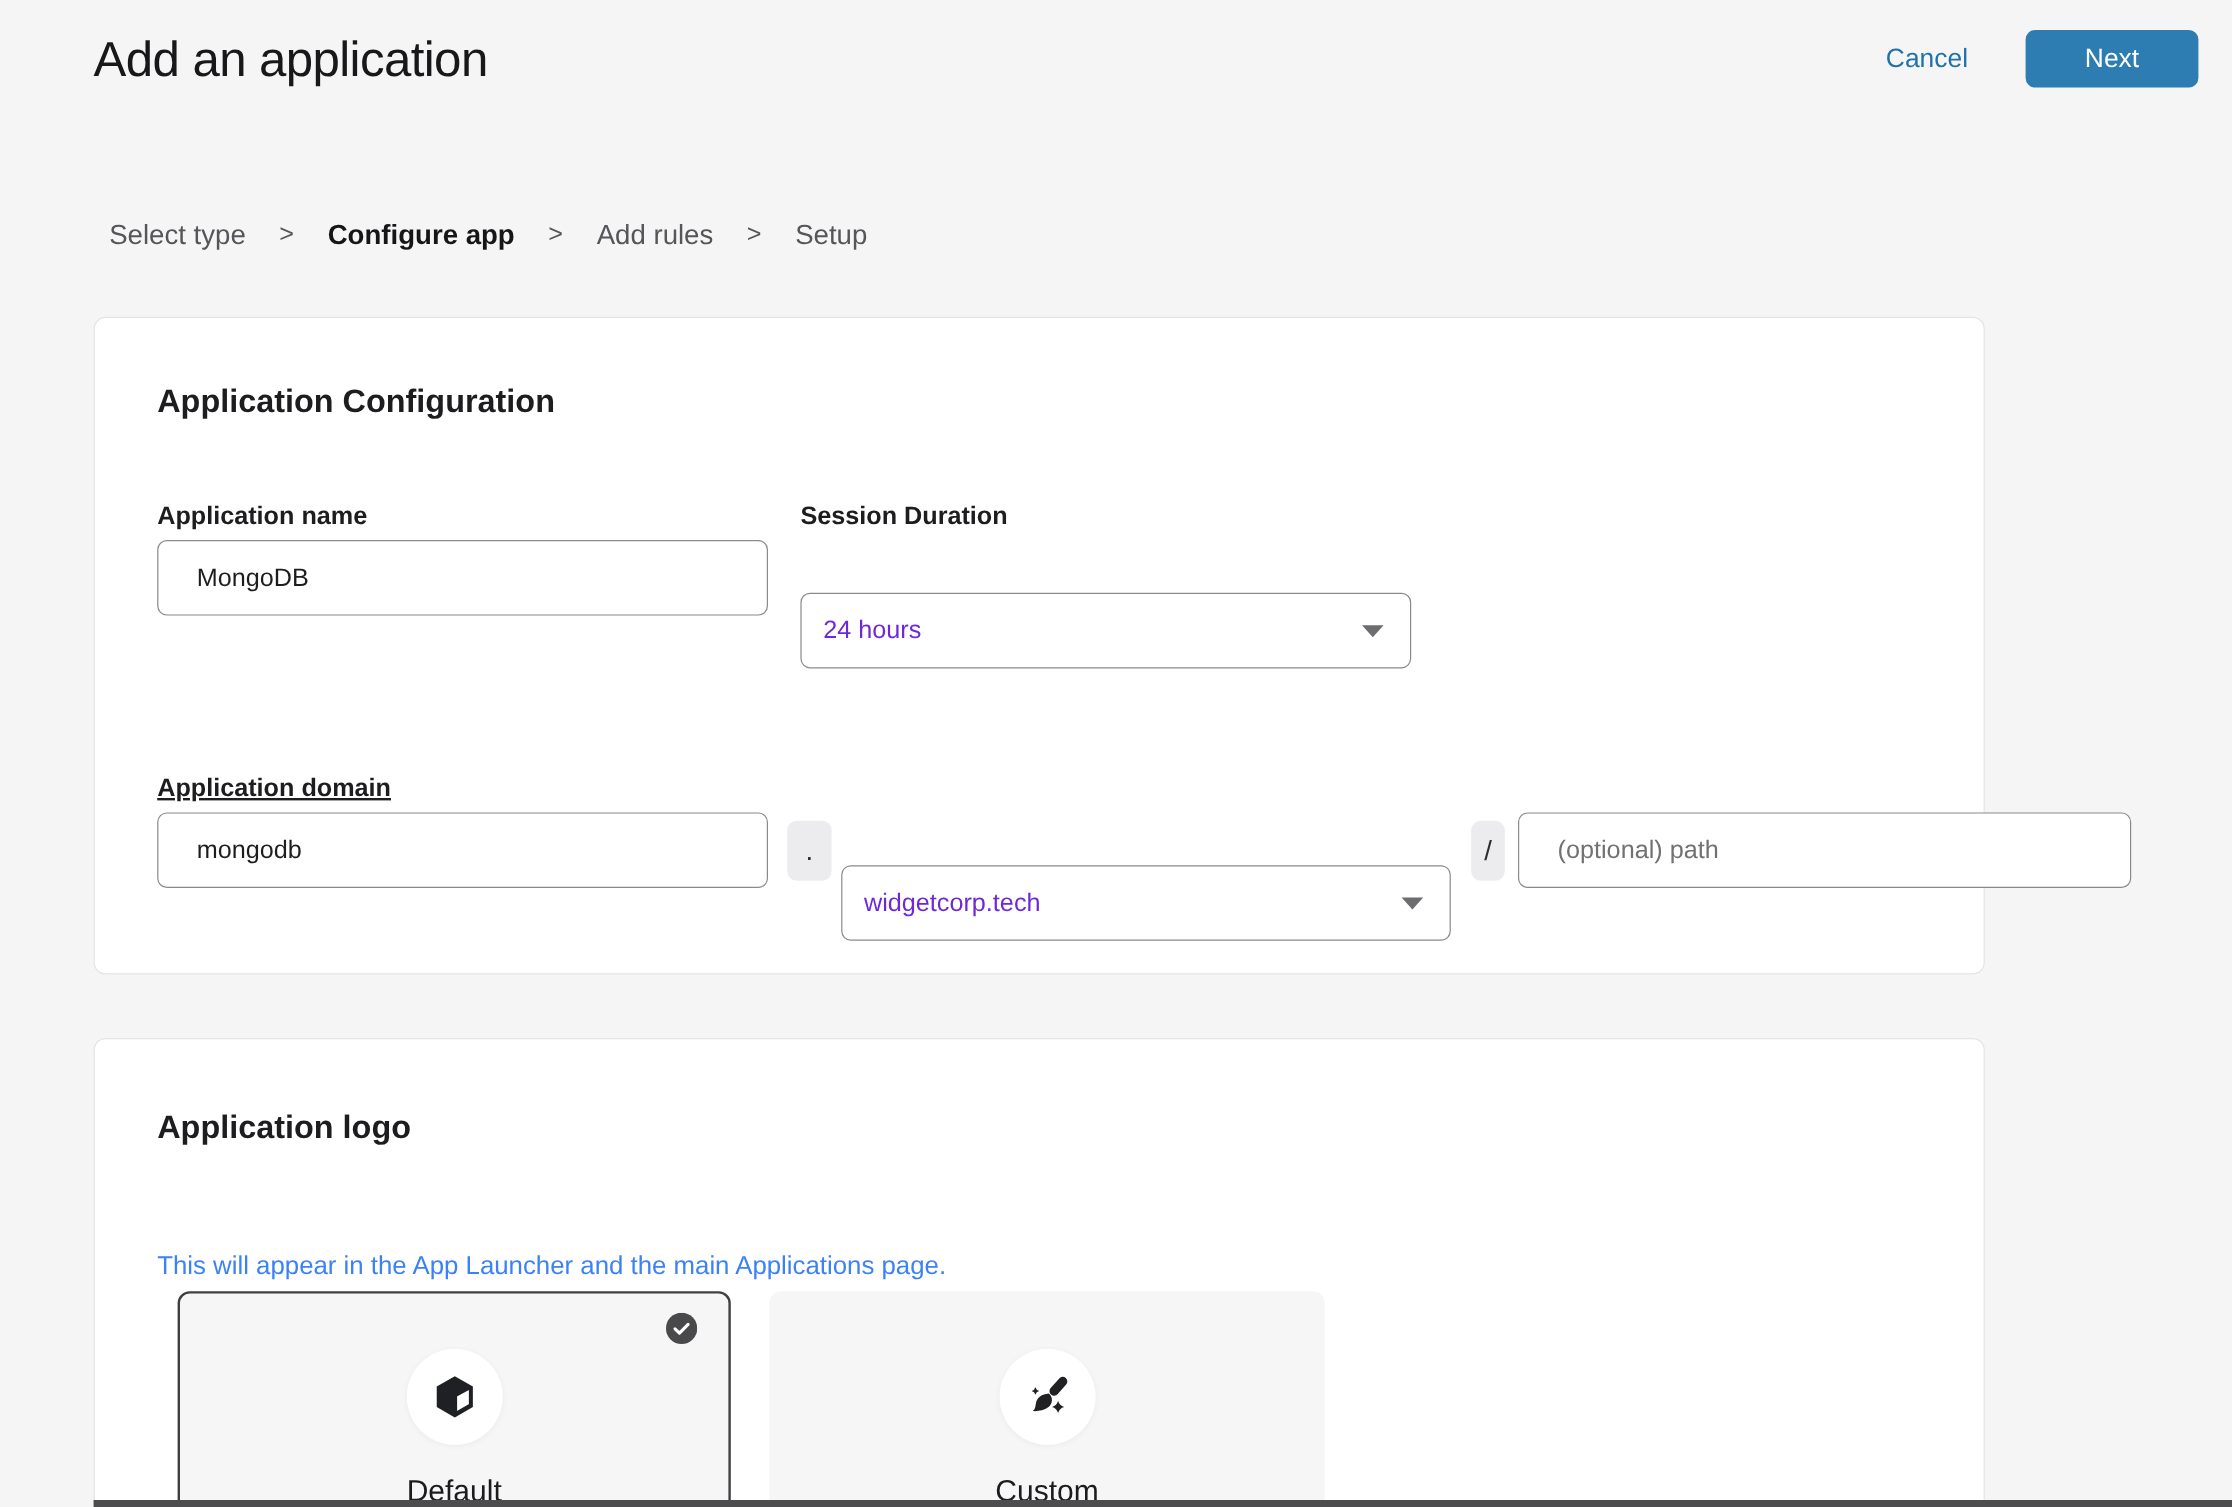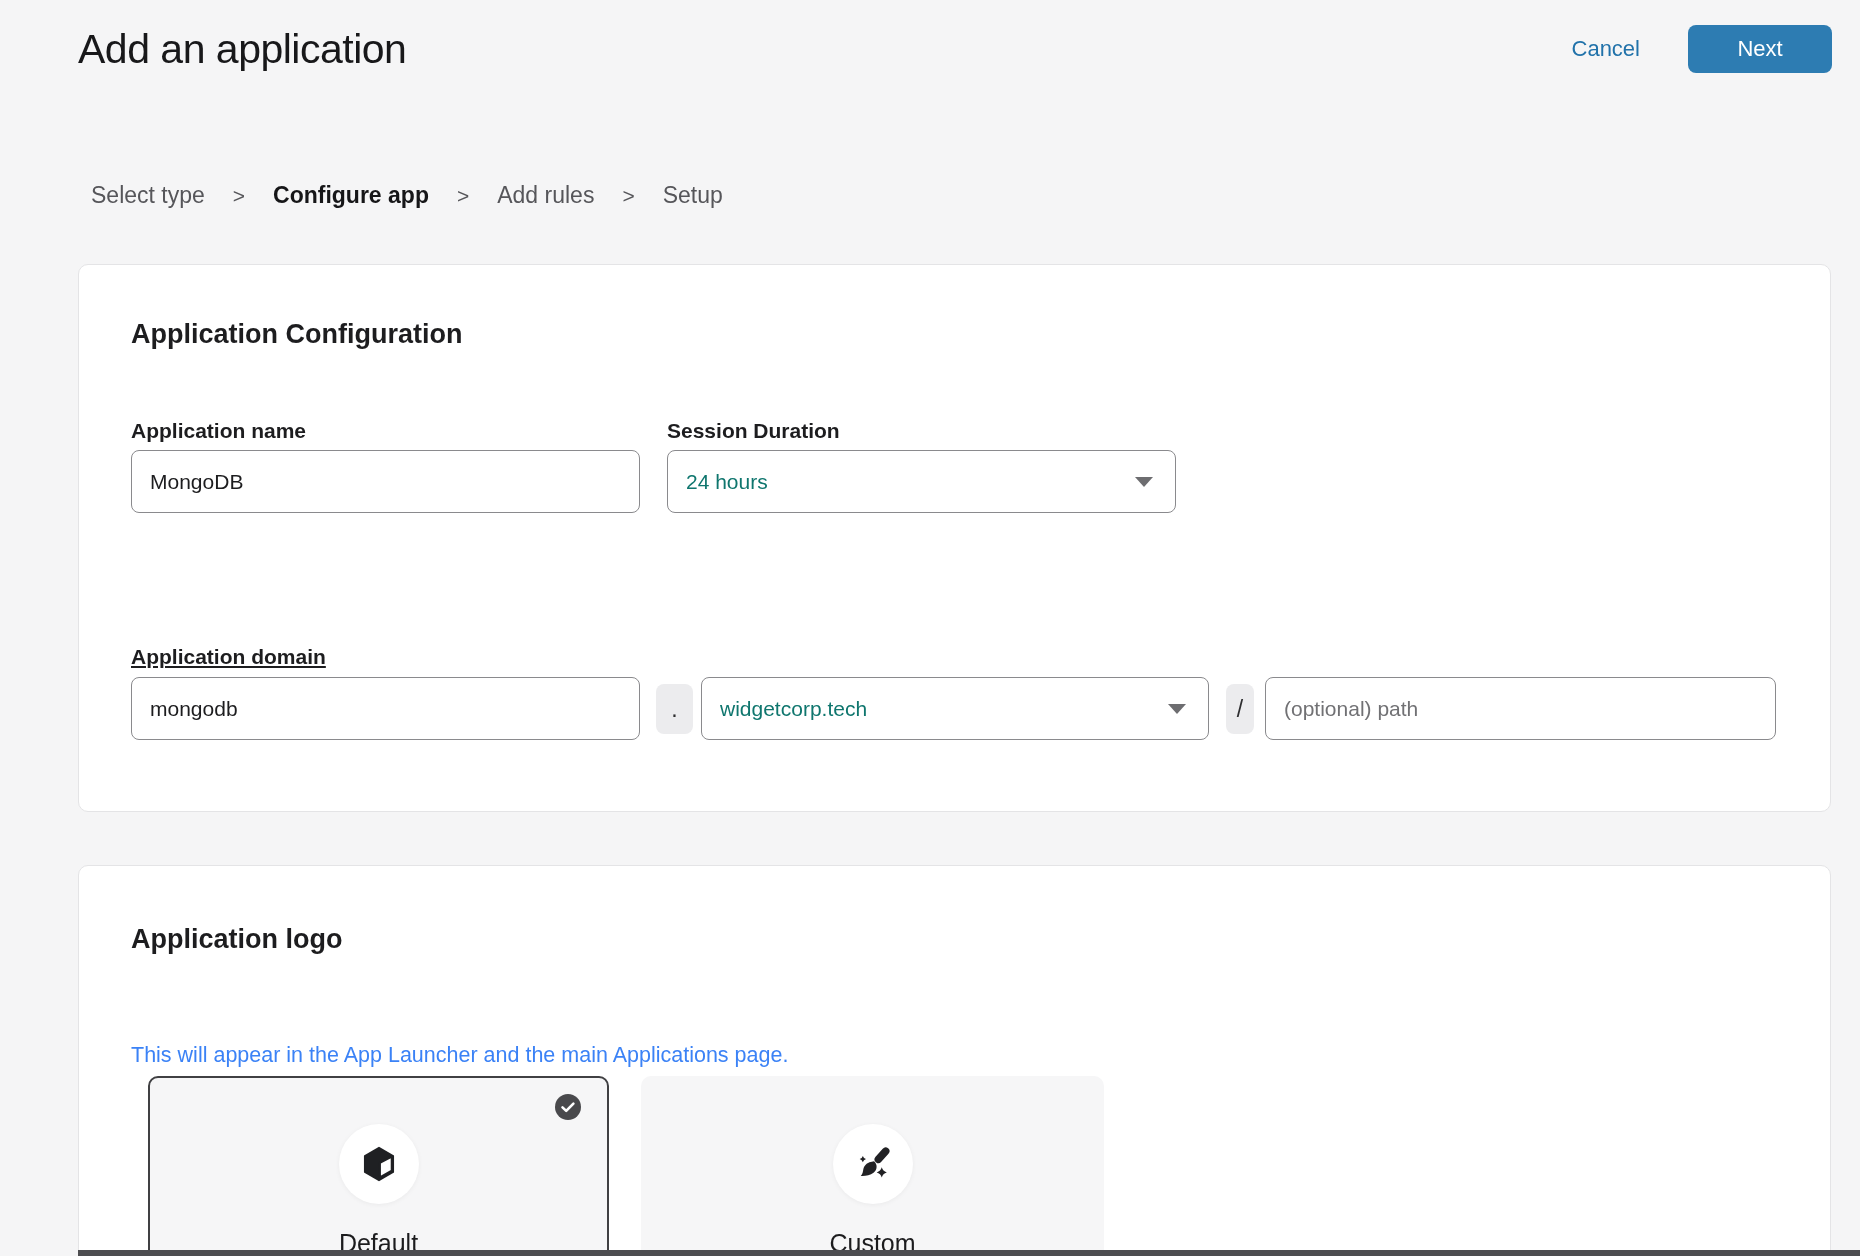--- a/index.html
+++ b/index.html
@@ -36,50 +36,50 @@
     position: absolute; left: 91px; top: 170px;
     display: flex; align-items: center; gap: 28px;
     font-size: 23px; color: #56565a; margin-top: 12px;
   }
   .breadcrumb .step { cursor: pointer; }
   .breadcrumb .step.active { color: #161618; font-weight: 700; }
   .breadcrumb .sep { color: #56565a; font-size: 21px; }
 
   
   .card {
-    position: absolute; left: 78px; width: 1753px;
+    position: absolute; left: 78px; width: 1576px;
     background: #ffffff; border: 1px solid #e4e4e6; border-radius: 10px;
   }
   .card-config { top: 264px; height: 548px; }
   .card-logo   { top: 865px; height: 500px; }
   .card h2 {
     position: absolute; left: 52px;
     font-size: 27px; font-weight: 700; color: #1d1d1f;
   }
   .card-config h2 { top: 54px; }
   .card-logo h2 { top: 58px; }
 
   .field-label {
     position: absolute; font-size: 21px; font-weight: 700; color: #1d1d1f; margin-top: 18px;
   }
   .lbl-name { left: 52px; top: 136px; }
   .lbl-session { left: 588px; top: 136px; }
   .lbl-domain { left: 52px; top: 362px; text-decoration: underline; }
 
   .text-input {
     position: absolute; height: 63px; border: 1px solid #8a8a8d; border-radius: 8px;
-    background: #ffffff; font-size: 21px; color: #1d1d1f; padding: 0 18px;
+    background: #ffffff; font-size: 21px; color: #1d1d1f; padding: 0 32px;
     font-family: inherit; outline: none;
   }
   .text-input::placeholder { color: #717174; opacity: 1; }
 
   .select-box {
     position: absolute; height: 63px; border: 1px solid #8a8a8d; border-radius: 8px;
-    background: #ffffff; font-size: 21px; color: #0f766e;
-    display: flex; align-items: center; padding: 0 36px 0 18px; cursor: pointer;
+    background: #ffffff; font-size: 21px; color: #6d28d9;
+    display: flex; align-items: center; padding: 0 36px 0 18px; cursor: pointer; margin-top: 44px;
   }
   .caret-down {
     position: absolute; right: 22px; top: 50%; margin-top: -5px;
     width: 0; height: 0;
     border-left: 9px solid transparent; border-right: 9px solid transparent;
     border-top: 10px solid #6d6d70;
   }
 
   .inp-name     { left: 52px;  top: 185px; width: 509px; }
   .sel-session  { left: 588px; top: 185px; width: 509px; }

